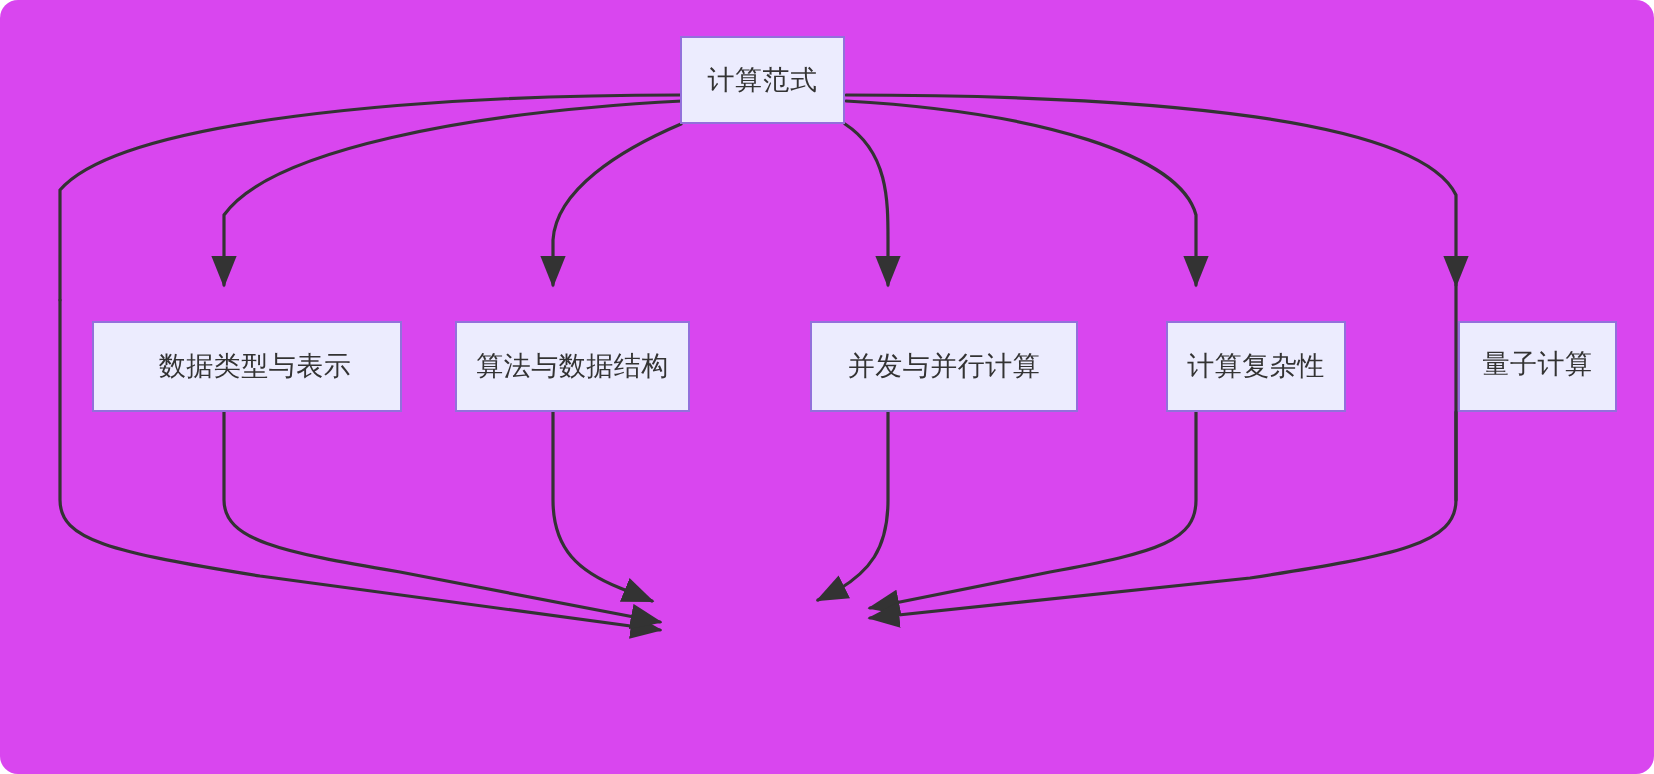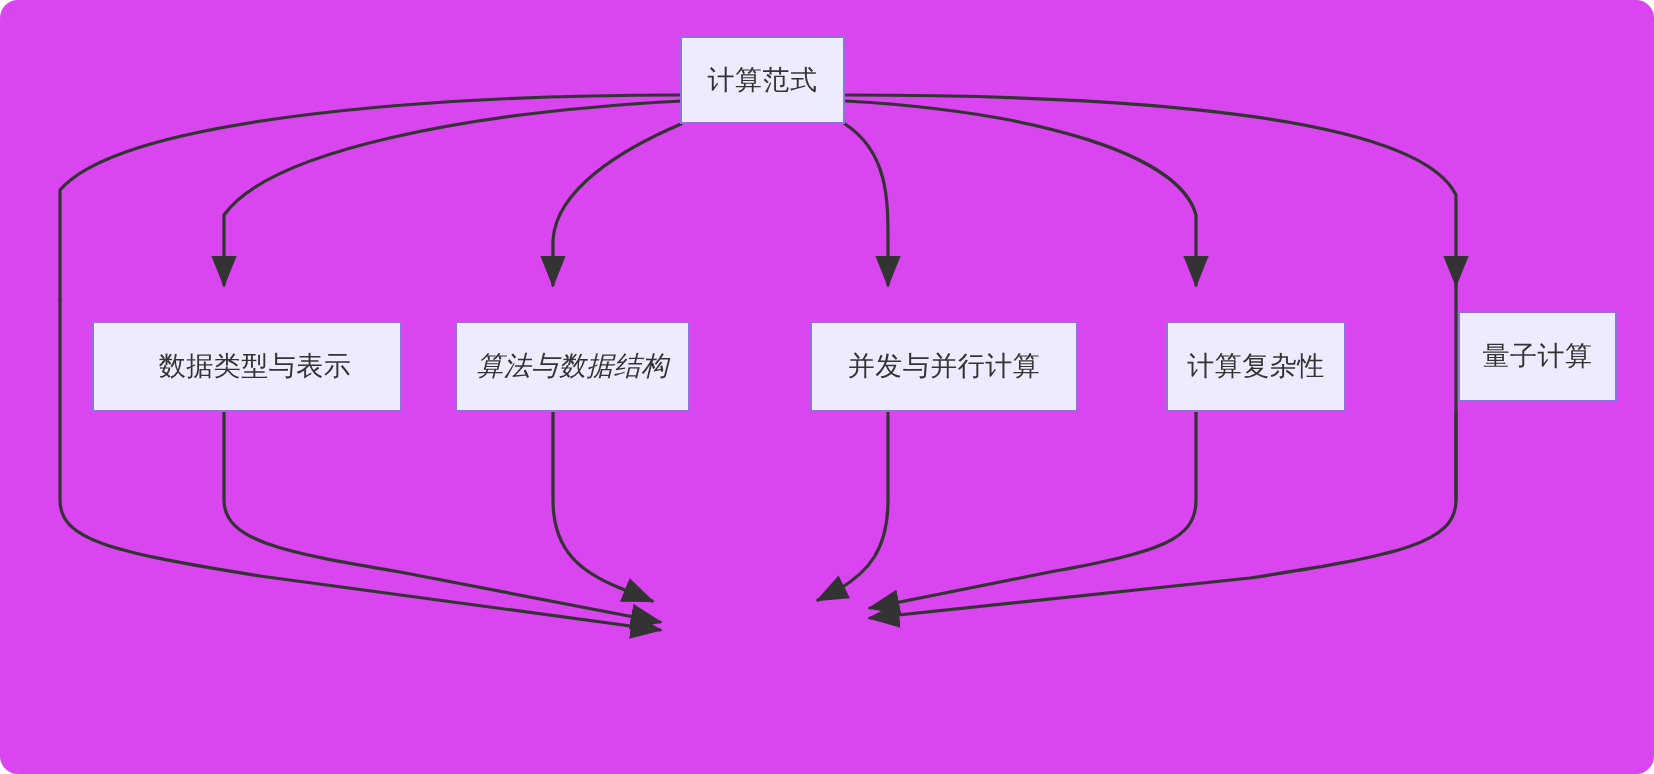--- a/index.html
+++ b/index.html
@@ -89,30 +89,30 @@
   </svg>
 
   <div class="node" style="left:680px; top:36px; width:165px; height:88px;">
     <span class="node-label">计算范式</span>
   </div>
 
   <div class="node" style="left:92px; top:321px; width:310px; height:91px;padding-left:16px;">
     <span class="node-label">数据类型与表示</span>
   </div>
 
-  <div class="node" style="left:455px; top:321px; width:235px; height:91px;font-style:italic;">
+  <div class="node" style="left:455px; top:321px; width:235px; height:91px;">
     <span class="node-label">算法与数据结构</span>
   </div>
 
   <div class="node" style="left:810px; top:321px; width:268px; height:91px;">
     <span class="node-label">并发与并行计算</span>
   </div>
 
   <div class="node" style="left:1166px; top:321px; width:180px; height:91px;">
     <span class="node-label">计算复杂性</span>
   </div>
 
-  <div class="node" style="left:1458px; top:311px; width:159px; height:91px;">
+  <div class="node" style="left:1458px; top:321px; width:159px; height:91px;font-family:Liberation Mono, monospace;">
     <span class="node-label">量子计算</span>
   </div>
 
 
 </div>
 
 </body></html>

